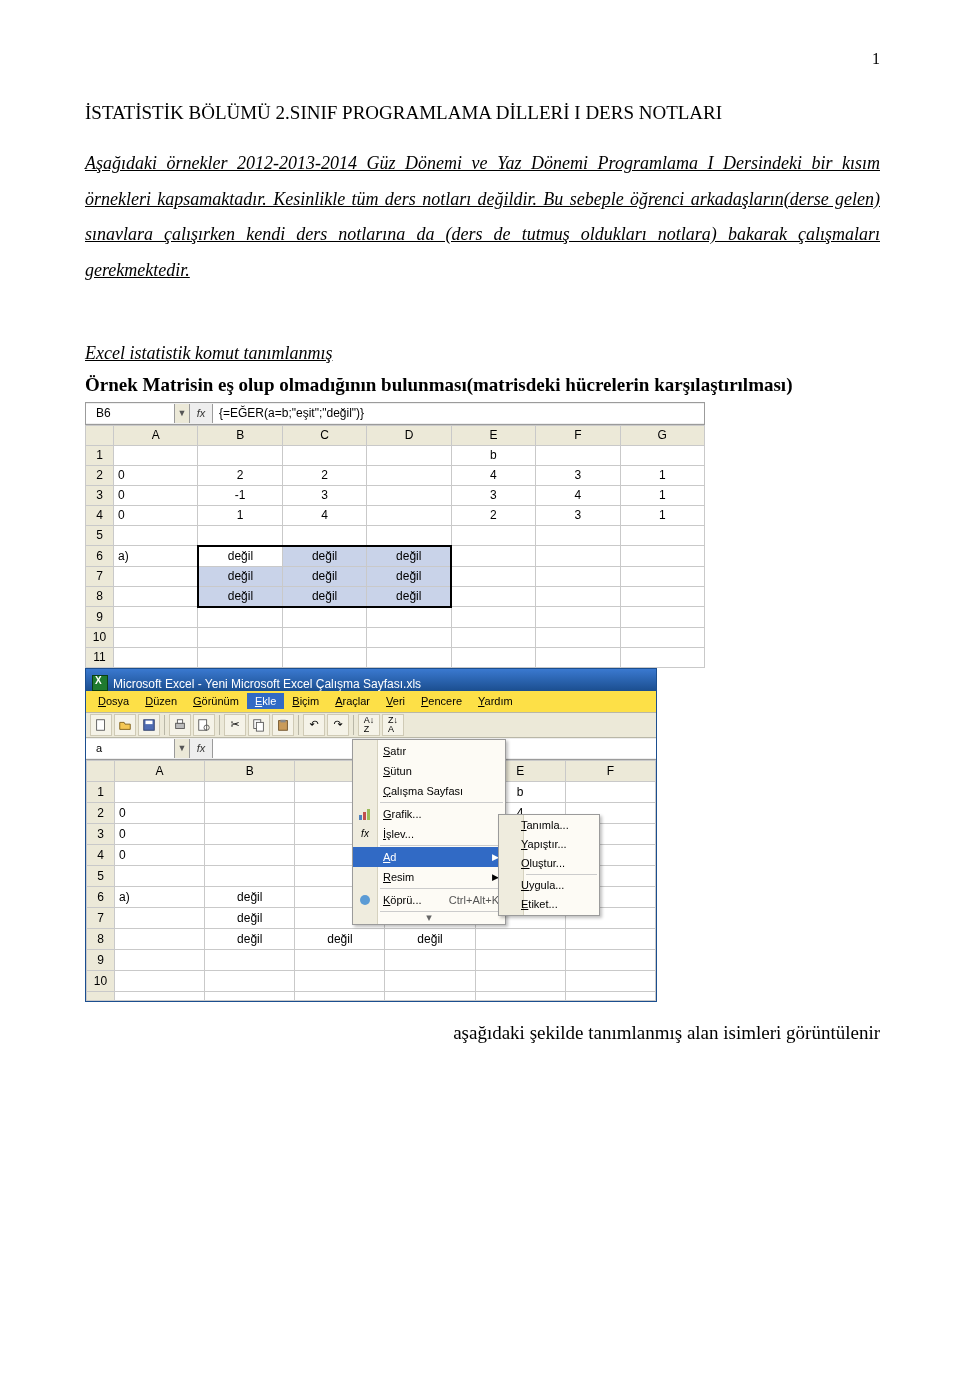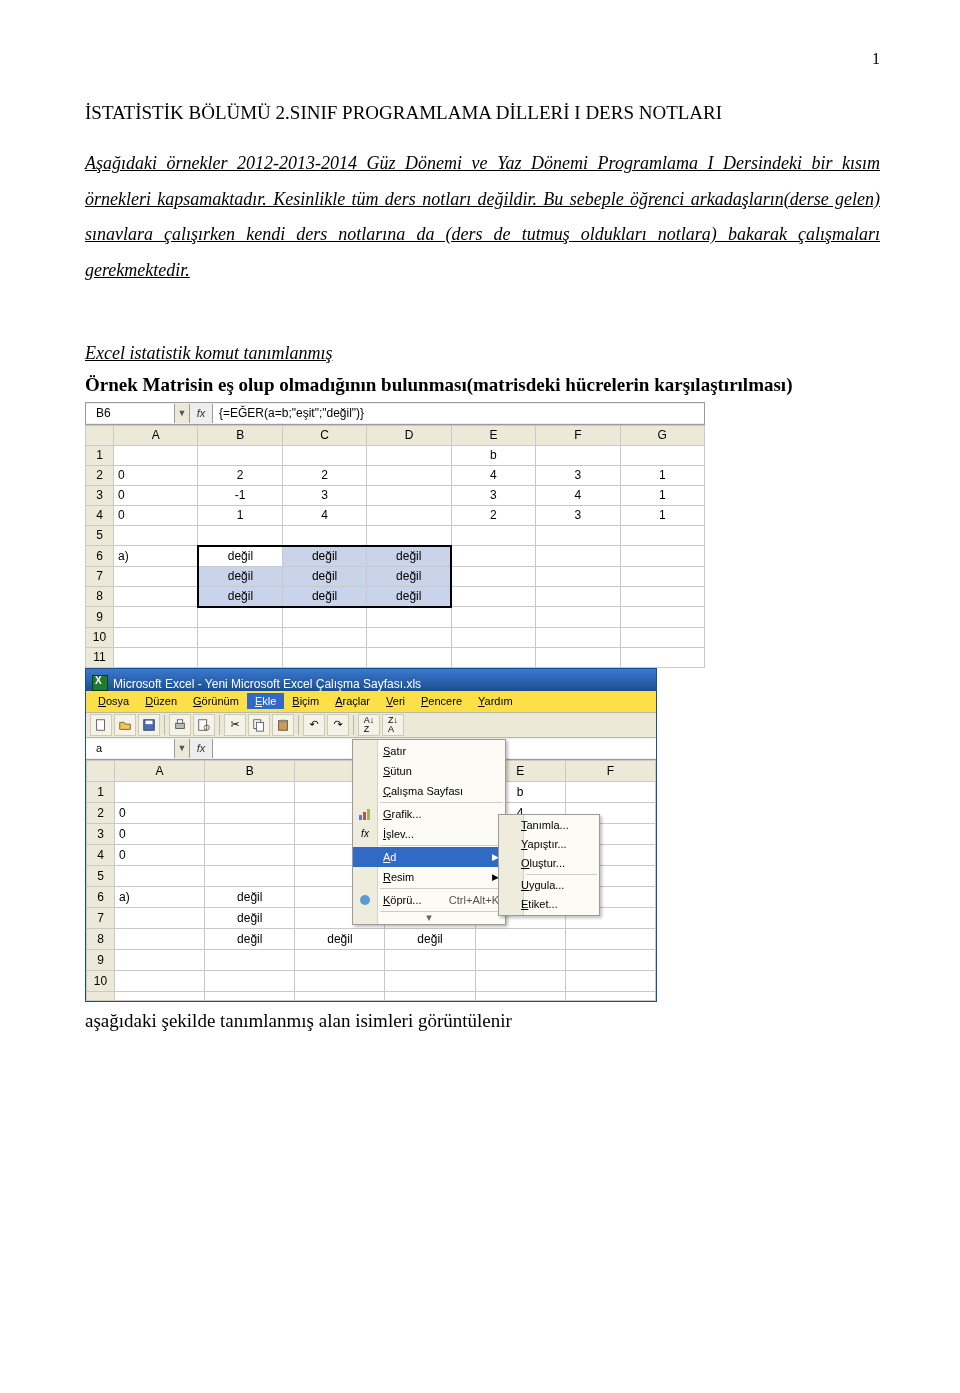--- a/index.html
+++ b/index.html
@@ -322,21 +322,22 @@
     background: #ece9d8;
     font-weight: normal;
   }
   .gridtable2 th.rowhdr {
     width: 28px;
   }
   .gridtable2 td.tl { text-align:left; }
 
   .final-line {
     font-size: 19px;
-    margin-top: 8px;
+    margin-top: 20px;
+    text-align: right;
   }
 </style>
 </head>
 <body>
 
 <div class="page">
   <div class="page-num">1</div>
 
   <div class="title-line">İSTATİSTİK BÖLÜMÜ 2.SINIF PROGRAMLAMA DİLLERİ I DERS NOTLARI</div>
 

